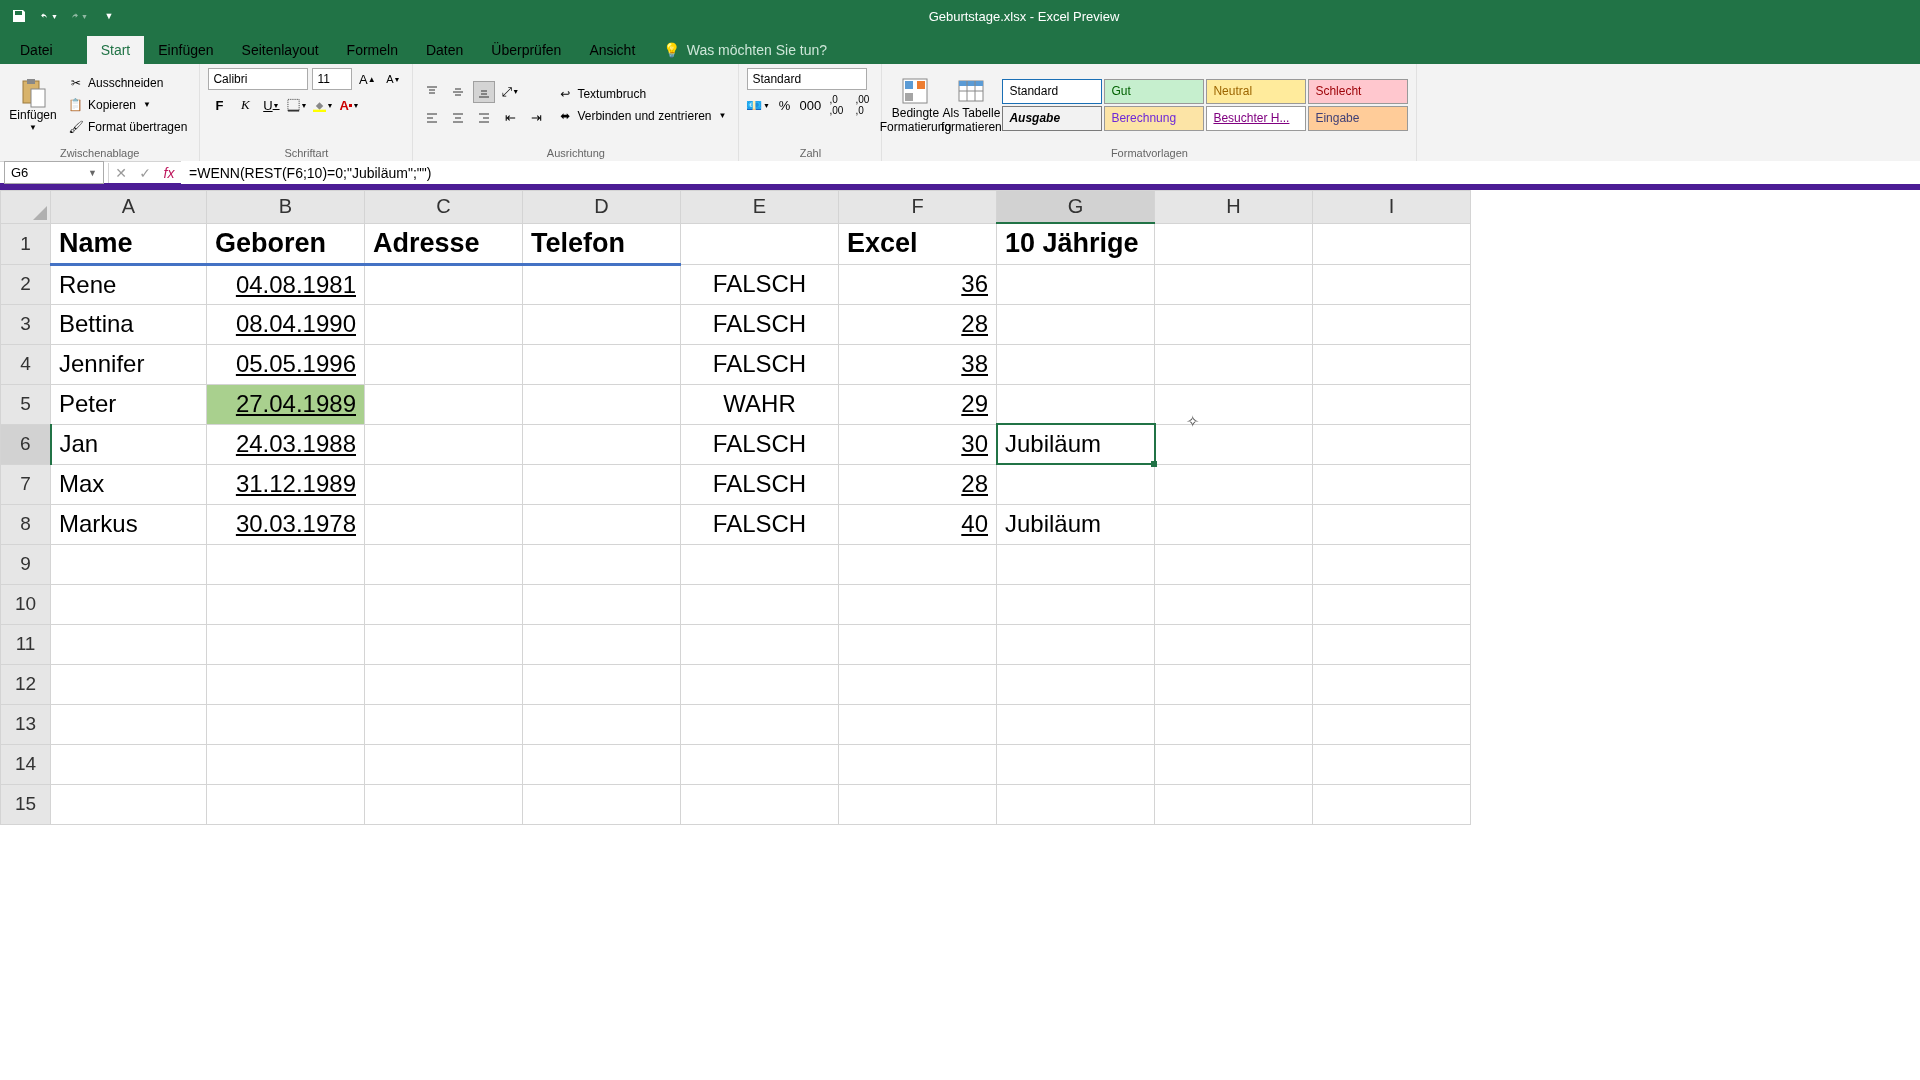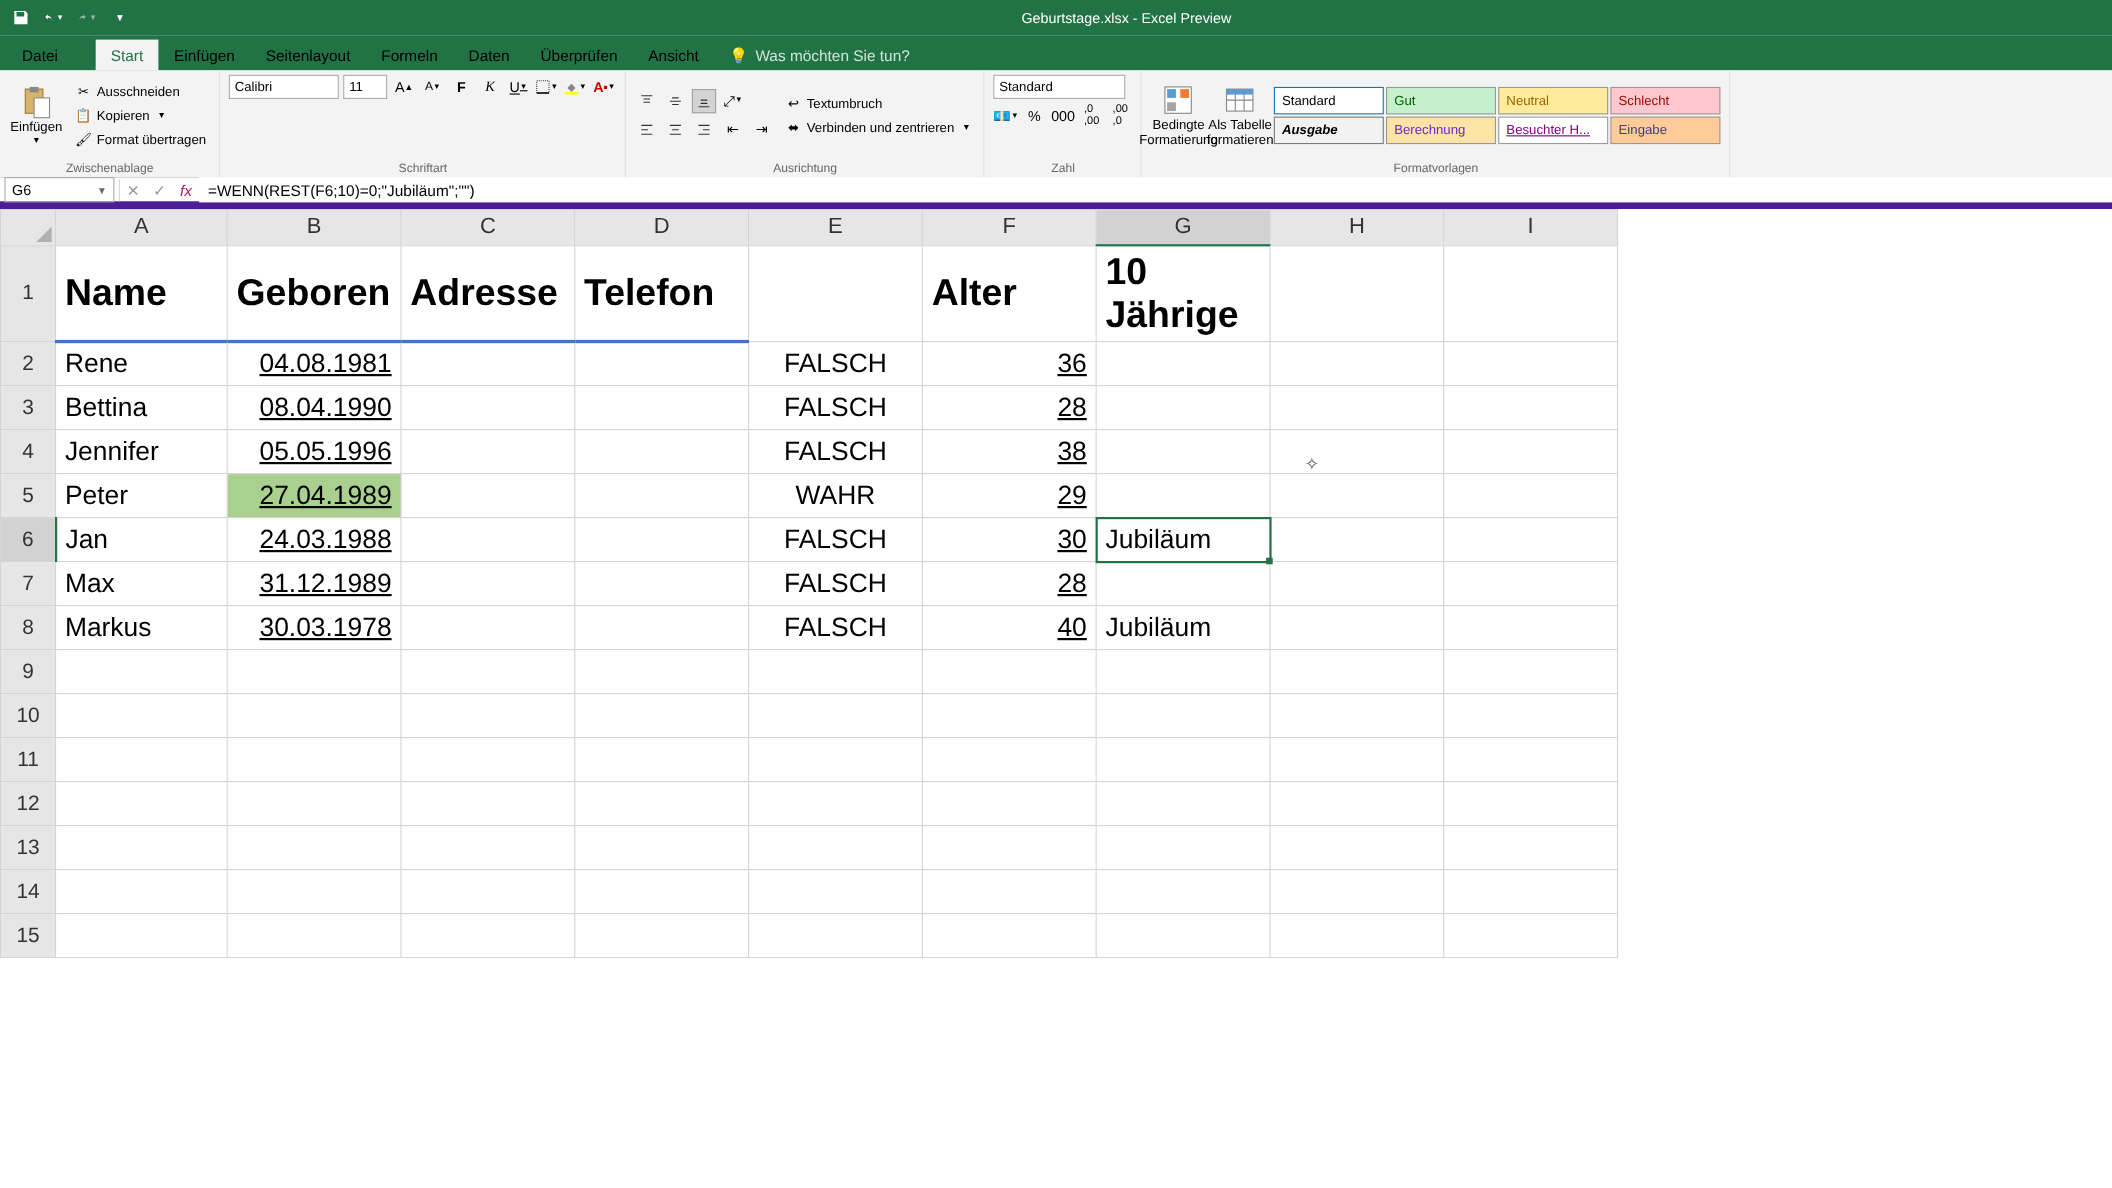--- a/index.html
+++ b/index.html
@@ -56,21 +56,21 @@
 .fbar { height: 28px; border-bottom: 7px solid #4c1d95; display: flex; align-items: center; background: #fff; }
 .name-box { width: 100px; height: 23px; border: 1px solid #ababab; margin: 0 4px; padding: 0 6px; font-size: 13px; display: flex; align-items: center; justify-content: space-between; }
 .name-box .arrow { font-size: 9px; color: #666; }
 .fbar-btn { width: 24px; height: 24px; display: flex; align-items: center; justify-content: center; color: #999; font-size: 14px; }
 .formula-input { flex: 1; padding: 0 8px; font-size: 14px; height: 23px; border: none; outline: none; }
 
 
 .grid-area { position: relative; overflow: auto; }
 .grid { border-collapse: collapse; table-layout: fixed; }
 .grid th, .grid td { border: 1px solid #d4d4d4; font-size: 24px; padding: 4px 8px; height: 40px; background: #fff; }
-.grid td.header-cell { font-weight: bold; font-size: 34px; }
+.grid td.header-cell { font-weight: bold; font-size: 27px; }
 .grid thead th { background: #e6e6e6; text-align: center; font-weight: normal; font-size: 20px; color: #333; height: 30px; }
 .grid tbody th { background: #e6e6e6; text-align: center; font-weight: normal; font-size: 19px; color: #333; width: 50px; }
 .grid thead th.corner { background: #e6e6e6; width: 50px; position: relative; }
 .grid thead th.corner::after { content: ''; position: absolute; right: 3px; bottom: 3px; border-left: 14px solid transparent; border-bottom: 14px solid #b0b0b0; }
 .grid thead th.selected-col { background: #d2d2d2; border-bottom: 2px solid #217346; }
 .grid tbody th.selected-row { background: #d2d2d2; border-right: 2px solid #217346; }
 
 .grid td.align-r { text-align: right; text-decoration: underline; }
 .grid td.align-c { text-align: center; }
 .grid td.highlight-green { background: #a9d08e; }
@@ -158,21 +158,21 @@
         <div class="mini-btn">
             <span class="ico">🖌</span>
             <span>Format übertragen</span>
           </div>
       </div>
     </div>
     <div class="ribbon-group-title">Zwischenablage</div>
   </div>
 
   <div class="ribbon-group">
-    <div class="ribbon-group-content" style="flex-direction:row; align-items:flex-start; gap:4px;">
+    <div class="ribbon-group-content" style="flex-direction:column; align-items:flex-start; gap:4px;">
       <div class="mini-row">
         <input class="font-select" value="Calibri" style="">
         <input class="size-select" value="11" style="">
         <div class="sq-btn" style="font-size:13px;">A<sup style="font-size:8px;">▲</sup></div>
         <div class="sq-btn" style="font-size:11px;">A<sup style="font-size:7px;">▼</sup></div>
       </div>
       <div class="mini-row">
         <div class="sq-btn" style="font-weight:bold;">F</div>
         <div class="sq-btn" style="font-style:italic; font-family:serif;">K</div>
         <div class="sq-btn" style="text-decoration:underline;">U <span style="font-size:7px;">▼</span></div>
@@ -353,21 +353,21 @@
         </tr>
       </thead>
       <tbody>
         <tr>
           <th>1</th>
           <td class="header-cell col-A header-border">Name</td>
           <td class="header-cell col-B header-border">Geboren</td>
           <td class="header-cell col-C header-border">Adresse</td>
           <td class="header-cell col-D header-border">Telefon</td>
           <td class="header-cell col-E"></td>
-          <td class="header-cell col-F">Alter</td>
+          <td class="header-cell col-F">Excel</td>
           <td class="header-cell col-G">10 Jährige</td>
           <td class="header-cell col-H"></td>
           <td class="header-cell col-I"></td>
         </tr>
         <tr>
           <th>2</th>
           <td class="col-A">Rene</td>
           <td class="col-B align-r">04.08.1981</td>
           <td class="col-C"></td>
           <td class="col-D"></td>

